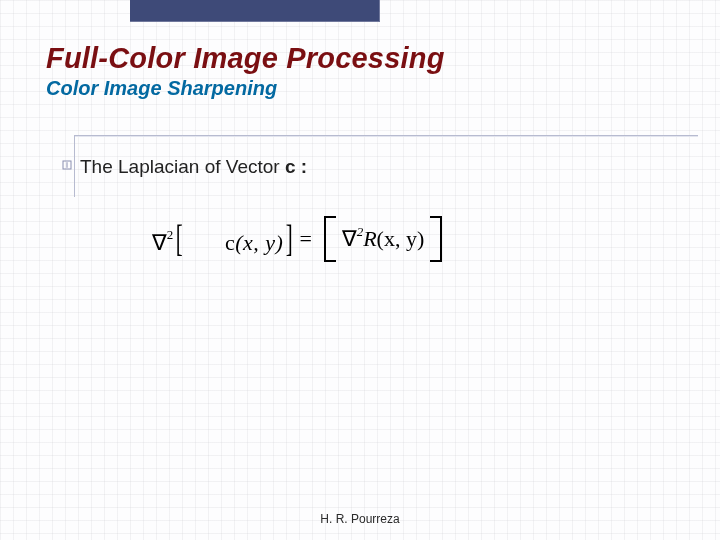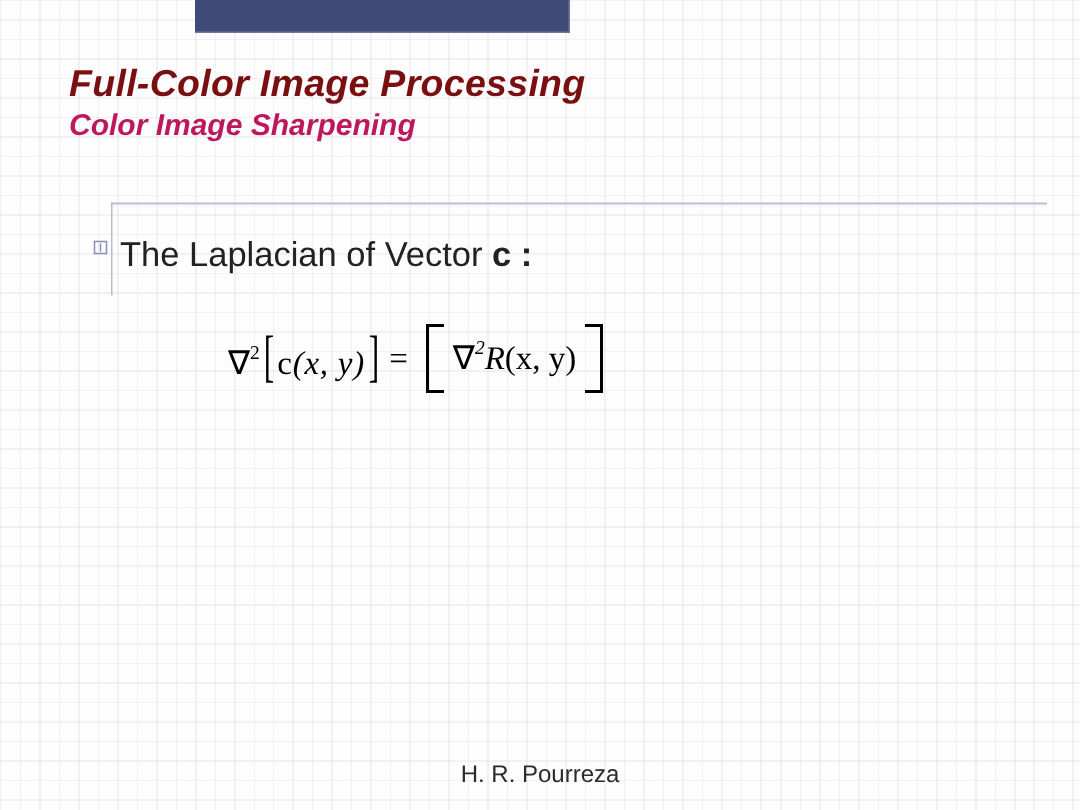--- a/index.html
+++ b/index.html
@@ -22,31 +22,31 @@
     border-bottom: 1px solid #70789c;
   }
   .header {
     position: absolute;
     top: 42px; left: 46px; right: 30px;
   }
   .title {
     font-family: Verdana, Geneva, sans-serif;
     font-weight: 700;
     font-style: italic;
-    font-size: 25px;
+    font-size: 29px;
     color: #7a0f12;
     letter-spacing: 0.2px;
     margin-bottom: 2px;
   }
   .subtitle {
     font-family: Verdana, Geneva, sans-serif;
     font-weight: 700;
     font-style: italic;
     font-size: 20px;
-    color: #be185d;
+    color: #0369a1;
   }
   .rule {
     position: absolute;
     top: 135px; left: 74px; right: 22px;
     height: 0;
     border-top: 1px solid #b7bbd0;
     box-shadow: 0 1px 0 #e3e5ef;
   }
   .tick {
     position: absolute;
@@ -57,21 +57,21 @@
   .bullet {
     position: absolute;
     top: 160px; left: 62px;
     width: 10px; height: 10px;
   }
   .bullet svg { display:block; }
   .bodytext {
     position: absolute;
     top: 156px; left: 80px;
     font-family: Verdana, Geneva, sans-serif;
-    font-size: 23px;
+    font-size: 19px;
     color: #222;
   }
   .bodytext .vec { font-weight: 700; }
   .formula {
     position: absolute;
     top: 216px; left: 152px;
     width: 420px;
     font-family: "Times New Roman", Times, serif;
     font-size: 22px;
     color: #000;
@@ -83,21 +83,21 @@
   .sup2 { font-size: 13px; vertical-align: super; position: relative; top: -2px; }
   .lbr, .rbr {
     display: inline-block;
     font-size: 38px;
     line-height: 28px;
     transform: scaleX(0.55);
     margin: 0 -6px;
     position: relative;
     top: 1px;
   }
-  .inner { font-style: italic; letter-spacing: 0.5px; }
+  .inner { font-style: italic; letter-spacing: 0.5px; margin-left: 40px; }
   .inner .c { font-style: normal; }
   .eq { padding: 0 4px; }
   .matrix {
     display: flex;
     align-items: stretch;
   }
   .mbracket {
     width: 12px;
     position: relative;
   }
@@ -122,21 +122,21 @@
     font-style: italic;
   }
   .mrow .fn { font-style: italic; }
   .mrow .paren { font-style: normal; }
   .mrow .nabla { font-style: normal; }
   .footer {
     position: absolute;
     bottom: 14px; left: 0; right: 0;
     text-align: center;
     font-family: Verdana, Geneva, sans-serif;
-    font-size: 16px;
+    font-size: 12px;
     color: #2b2b2b;
   }
 </style>
 </head>
 <body>
 
 <div class="topbar"></div>
 
 <div class="header">
   <div class="title">Full-Color Image Processing</div>

